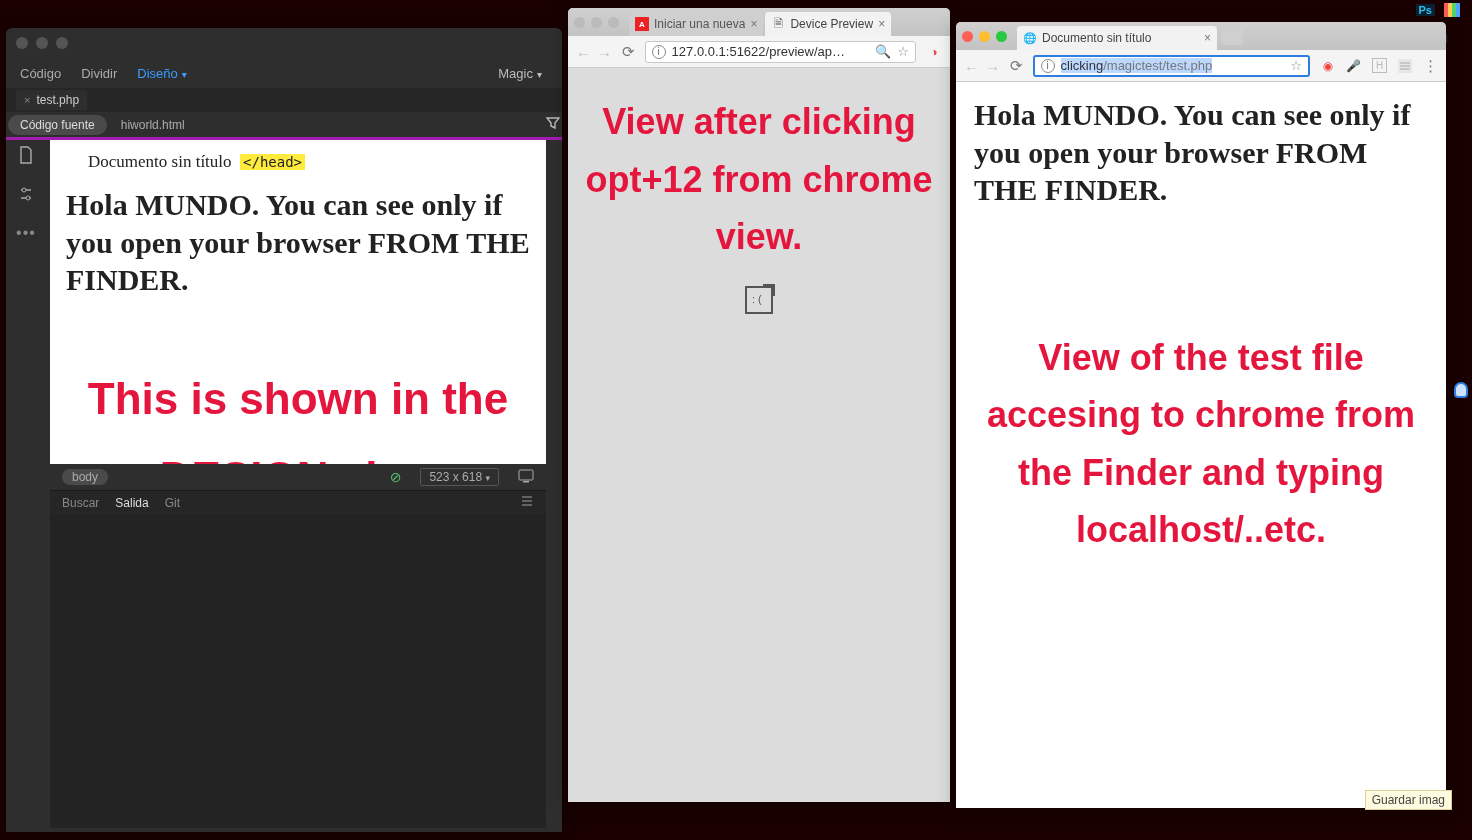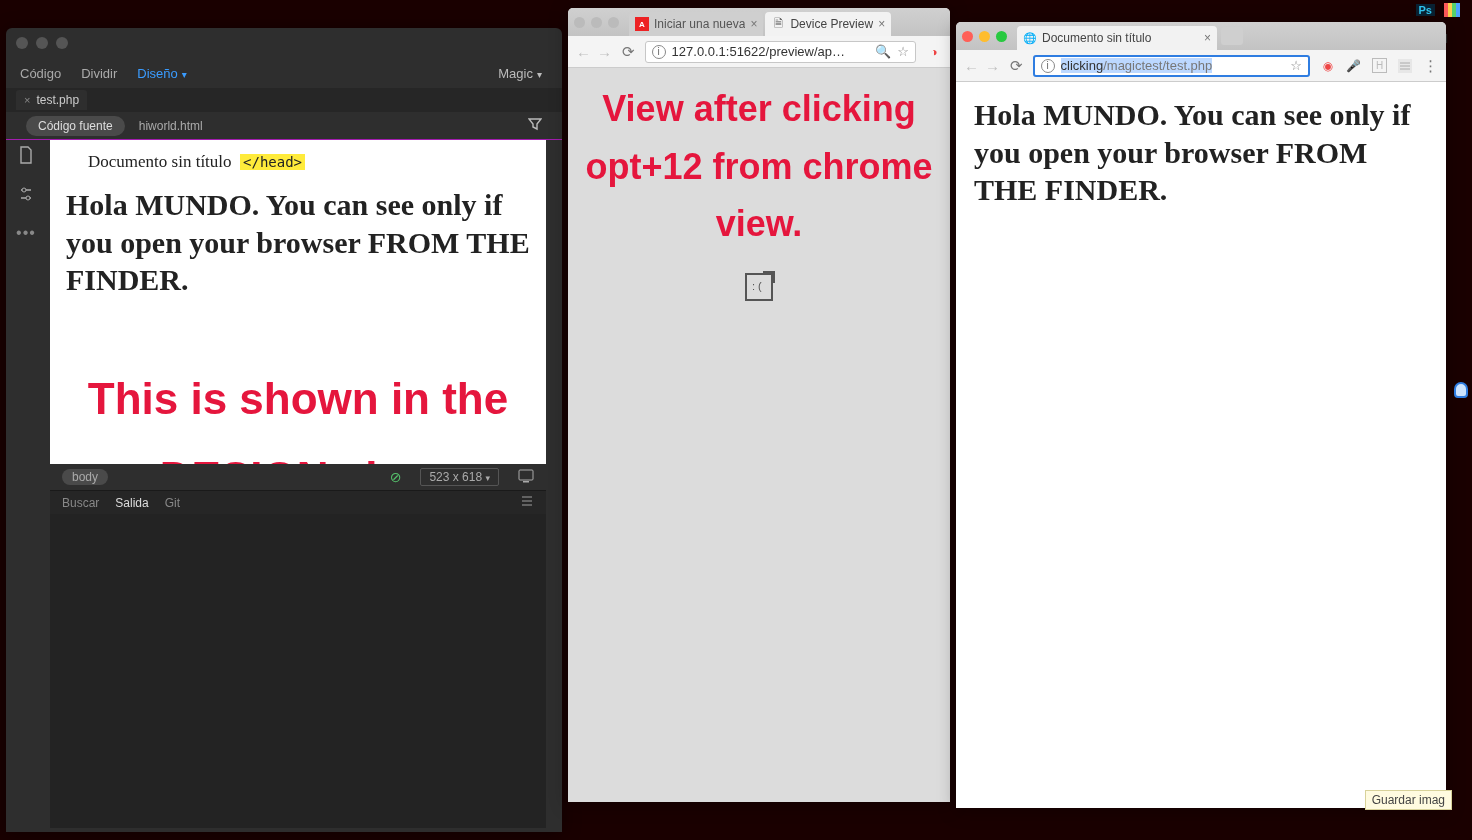--- a/index.html
+++ b/index.html
@@ -9,21 +9,21 @@
   .dw{position:absolute;left:6px;top:28px;width:556px;height:804px;background:#2e2e2e;border-radius:6px 6px 0 0;display:flex;flex-direction:column;box-shadow:0 2px 18px rgba(0,0,0,.4)}
   .dw-titlebar{height:30px;display:flex;align-items:center;padding:0 10px;gap:8px}
   .mac-dot{width:12px;height:12px;border-radius:50%;background:#555}
   .dw-toolbar{height:30px;display:flex;align-items:center;padding:0 14px;color:#aaa;gap:20px;position:relative}
   .dw-tool{cursor:pointer}
   .dw-tool.active{color:#3a9cff}
   .dw-magic{position:absolute;right:20px;color:#bbb}
   .dw-tabbar{height:24px;background:#262626;display:flex;align-items:center;padding-left:10px}
   .dw-filetab{background:#2e2e2e;color:#ccc;padding:3px 8px;border-radius:3px 3px 0 0;font-size:12px;display:flex;align-items:center;gap:6px}
   .dw-filetab .x{font-size:11px;color:#888}
-  .dw-srcbar{height:28px;display:flex;align-items:center;gap:14px;padding:0 20px;color:#bbb;border-bottom:1px solid #a21caf}
+  .dw-srcbar{height:28px;display:flex;align-items:center;gap:14px;padding:0 2px;color:#bbb;border-bottom:3px solid #a21caf}
   .dw-srcpill{background:#4a4a4a;border-radius:12px;padding:3px 12px;font-size:12px;color:#ddd}
   .dw-related{font-size:12px;color:#aaa}
   .dw-filter{margin-left:auto;color:#bbb}
 
   .dw-body{display:flex;flex:1;min-height:0}
   .dw-rail{width:40px;background:#2e2e2e;display:flex;flex-direction:column;align-items:center;padding-top:6px;gap:18px;color:#888}
   .dw-rail span{cursor:pointer;font-size:16px}
   .dw-canvas-wrap{flex:1;background:#2e2e2e;padding:0 16px 4px 4px;display:flex;flex-direction:column;min-height:0}
   .dw-canvas{flex:1;background:#fff;overflow:hidden;padding:10px 16px 0 16px}
   .docmeta{font-family:"Times New Roman",serif;font-size:17px;margin:2px 0 14px 22px}
@@ -60,21 +60,21 @@
   .omnibox{flex:1;height:22px;border:1px solid #c7c7c7;border-radius:3px;display:flex;align-items:center;padding:0 6px;background:#fff;gap:6px;font-size:13px;overflow:hidden}
   .omnibox.hl{border:2px solid #2f7de1}
   .url-i{width:14px;height:14px;border:1px solid #888;border-radius:50%;display:inline-flex;align-items:center;justify-content:center;font-size:10px;color:#666}
   .url-txt{flex:1;white-space:nowrap;overflow:hidden;text-overflow:ellipsis;color:#333}
   .urlhl{background:#bcd8ff}
   .omni-ico{color:#888;font-size:13px}
   .ext-ico{width:16px;height:16px;display:inline-flex;align-items:center;justify-content:center;font-size:12px}
 
   .page{flex:1;background:#fff;position:relative;overflow:hidden}
   .page.grey{background:#dcdcdc}
-  .anno1{font-size:36px;text-align:center;line-height:1.6;padding-top:12px}
+  .anno1{font-size:36px;text-align:center;line-height:1.6;padding-top:25px}
   .sad{width:28px;height:28px;border:2px solid #555;margin:20px auto 0;position:relative}
   .sad::after{content:"";position:absolute;right:-4px;top:-4px;width:10px;height:10px;border-top:2px solid #555;border-right:2px solid #555}
   .sad-face{position:absolute;left:5px;top:5px;font-size:11px;color:#555}
   .heading2{font-family:"Times New Roman",serif;font-weight:700;font-size:30px;line-height:1.25;margin:14px 18px 0 18px}
   .anno2{font-size:36px;text-align:center;line-height:1.6;padding:120px 12px 0}
 
   
   .menubar{position:absolute;right:0;top:0;height:20px;display:flex;align-items:center;gap:9px;padding:0 12px;color:#333;background:transparent;font-size:12px}
   .mb-user{position:absolute;right:24px;top:32px;font-size:12px;color:#333}
   .mb-save{position:absolute;right:20px;bottom:30px;background:#fffbe0;border:1px solid #d8d29a;padding:2px 6px;font-size:12px;color:#444}
@@ -232,17 +232,18 @@
     <span class="ext-ico">
         <svg width="14" height="14">
           <rect width="14" height="14" fill="#e7e7e7"></rect>
           <path d="M2 4h10M2 7h10M2 10h10" stroke="#aaa"></path>
         </svg>
       </span>
     <span class="nav-ico">⋮</span>
   </div>
   <div class="page">
     <h2 class="heading2">Hola MUNDO. You can see only if you open your browser FROM THE FINDER.</h2>
+    <div class="anno anno2">View of the test file accesing to chrome from the Finder and typing localhost/..etc.</div>
   </div>
 </div>
 
 <span class="mic"></span>
 <div class="mb-save">Guardar imag</div>
 
 </body></html>

